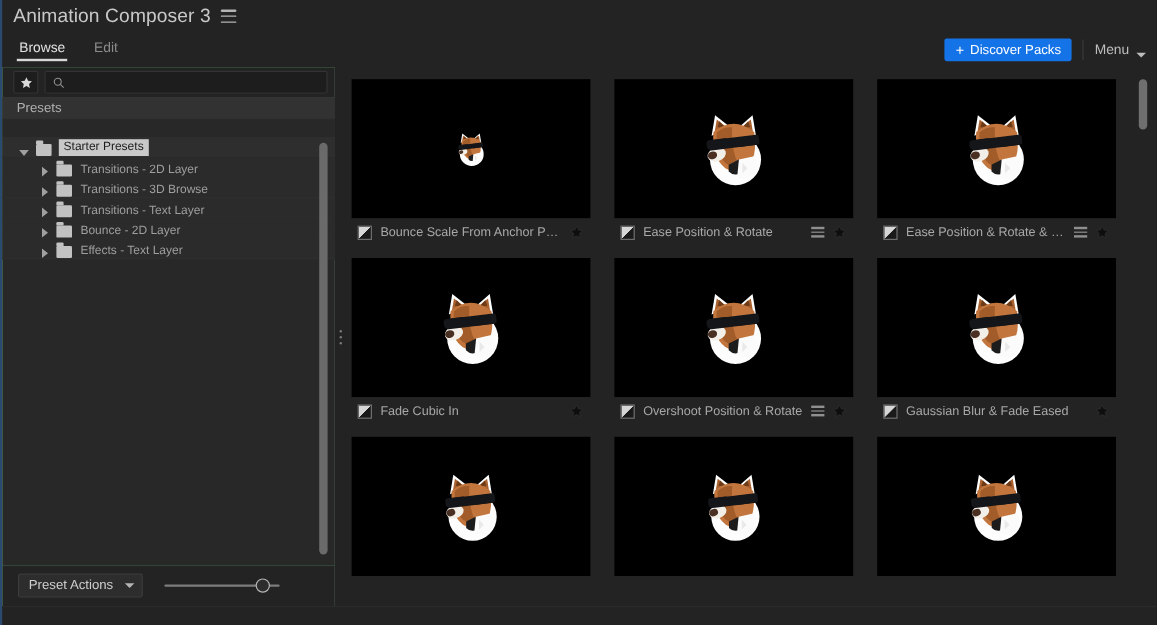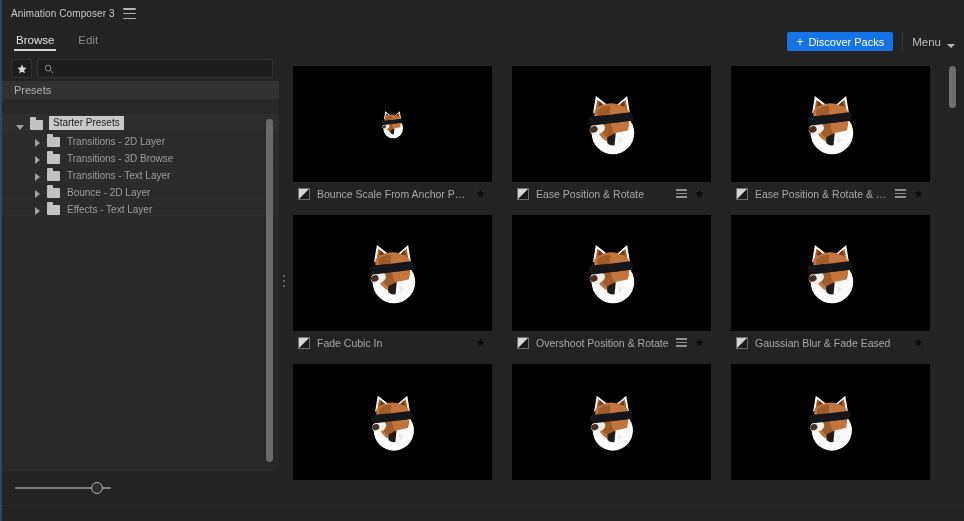--- a/index.html
+++ b/index.html
@@ -19,21 +19,21 @@
 
   
   .titlebar {
     height: 27px; flex: 0 0 27px;
     background: #232323;
     display: flex; align-items: center;
     padding-left: 9px;
     gap: 8px;
   }
   .titlebar .title {
-    font-size: 10px; color: #c8c8c8; letter-spacing: .1px;
+    font-size: 16px; color: #c8c8c8; letter-spacing: .1px;
   }
   .burger {
     width: 13px; height: 11px;
     display: flex; flex-direction: column; justify-content: space-between;
     cursor: pointer;
   }
   .burger i { display:block; height: 1.5px; background: #b4b4b4; border-radius: 1px; }
 
   
   .tabrow {
@@ -305,20 +305,24 @@
             <div class="trow lvl1">
               <span class="arrow-r"></span>
               <span class="folder"></span>
               <span class="lbl">Effects - Text Layer</span>
             </div>
           </div>
         <div class="sb-scroll"></div>
       </div>
 
       <div class="sidebar-footer">
+        <div class="dropdown">
+          <span>Preset Actions</span>
+          <span class="chev"></span>
+        </div>
         <div class="slider">
           <div class="track"></div>
           <div class="knob"></div>
         </div>
       </div>
     </div>
 
     <div class="splitter">
       <span class="dots">
           <i></i>

